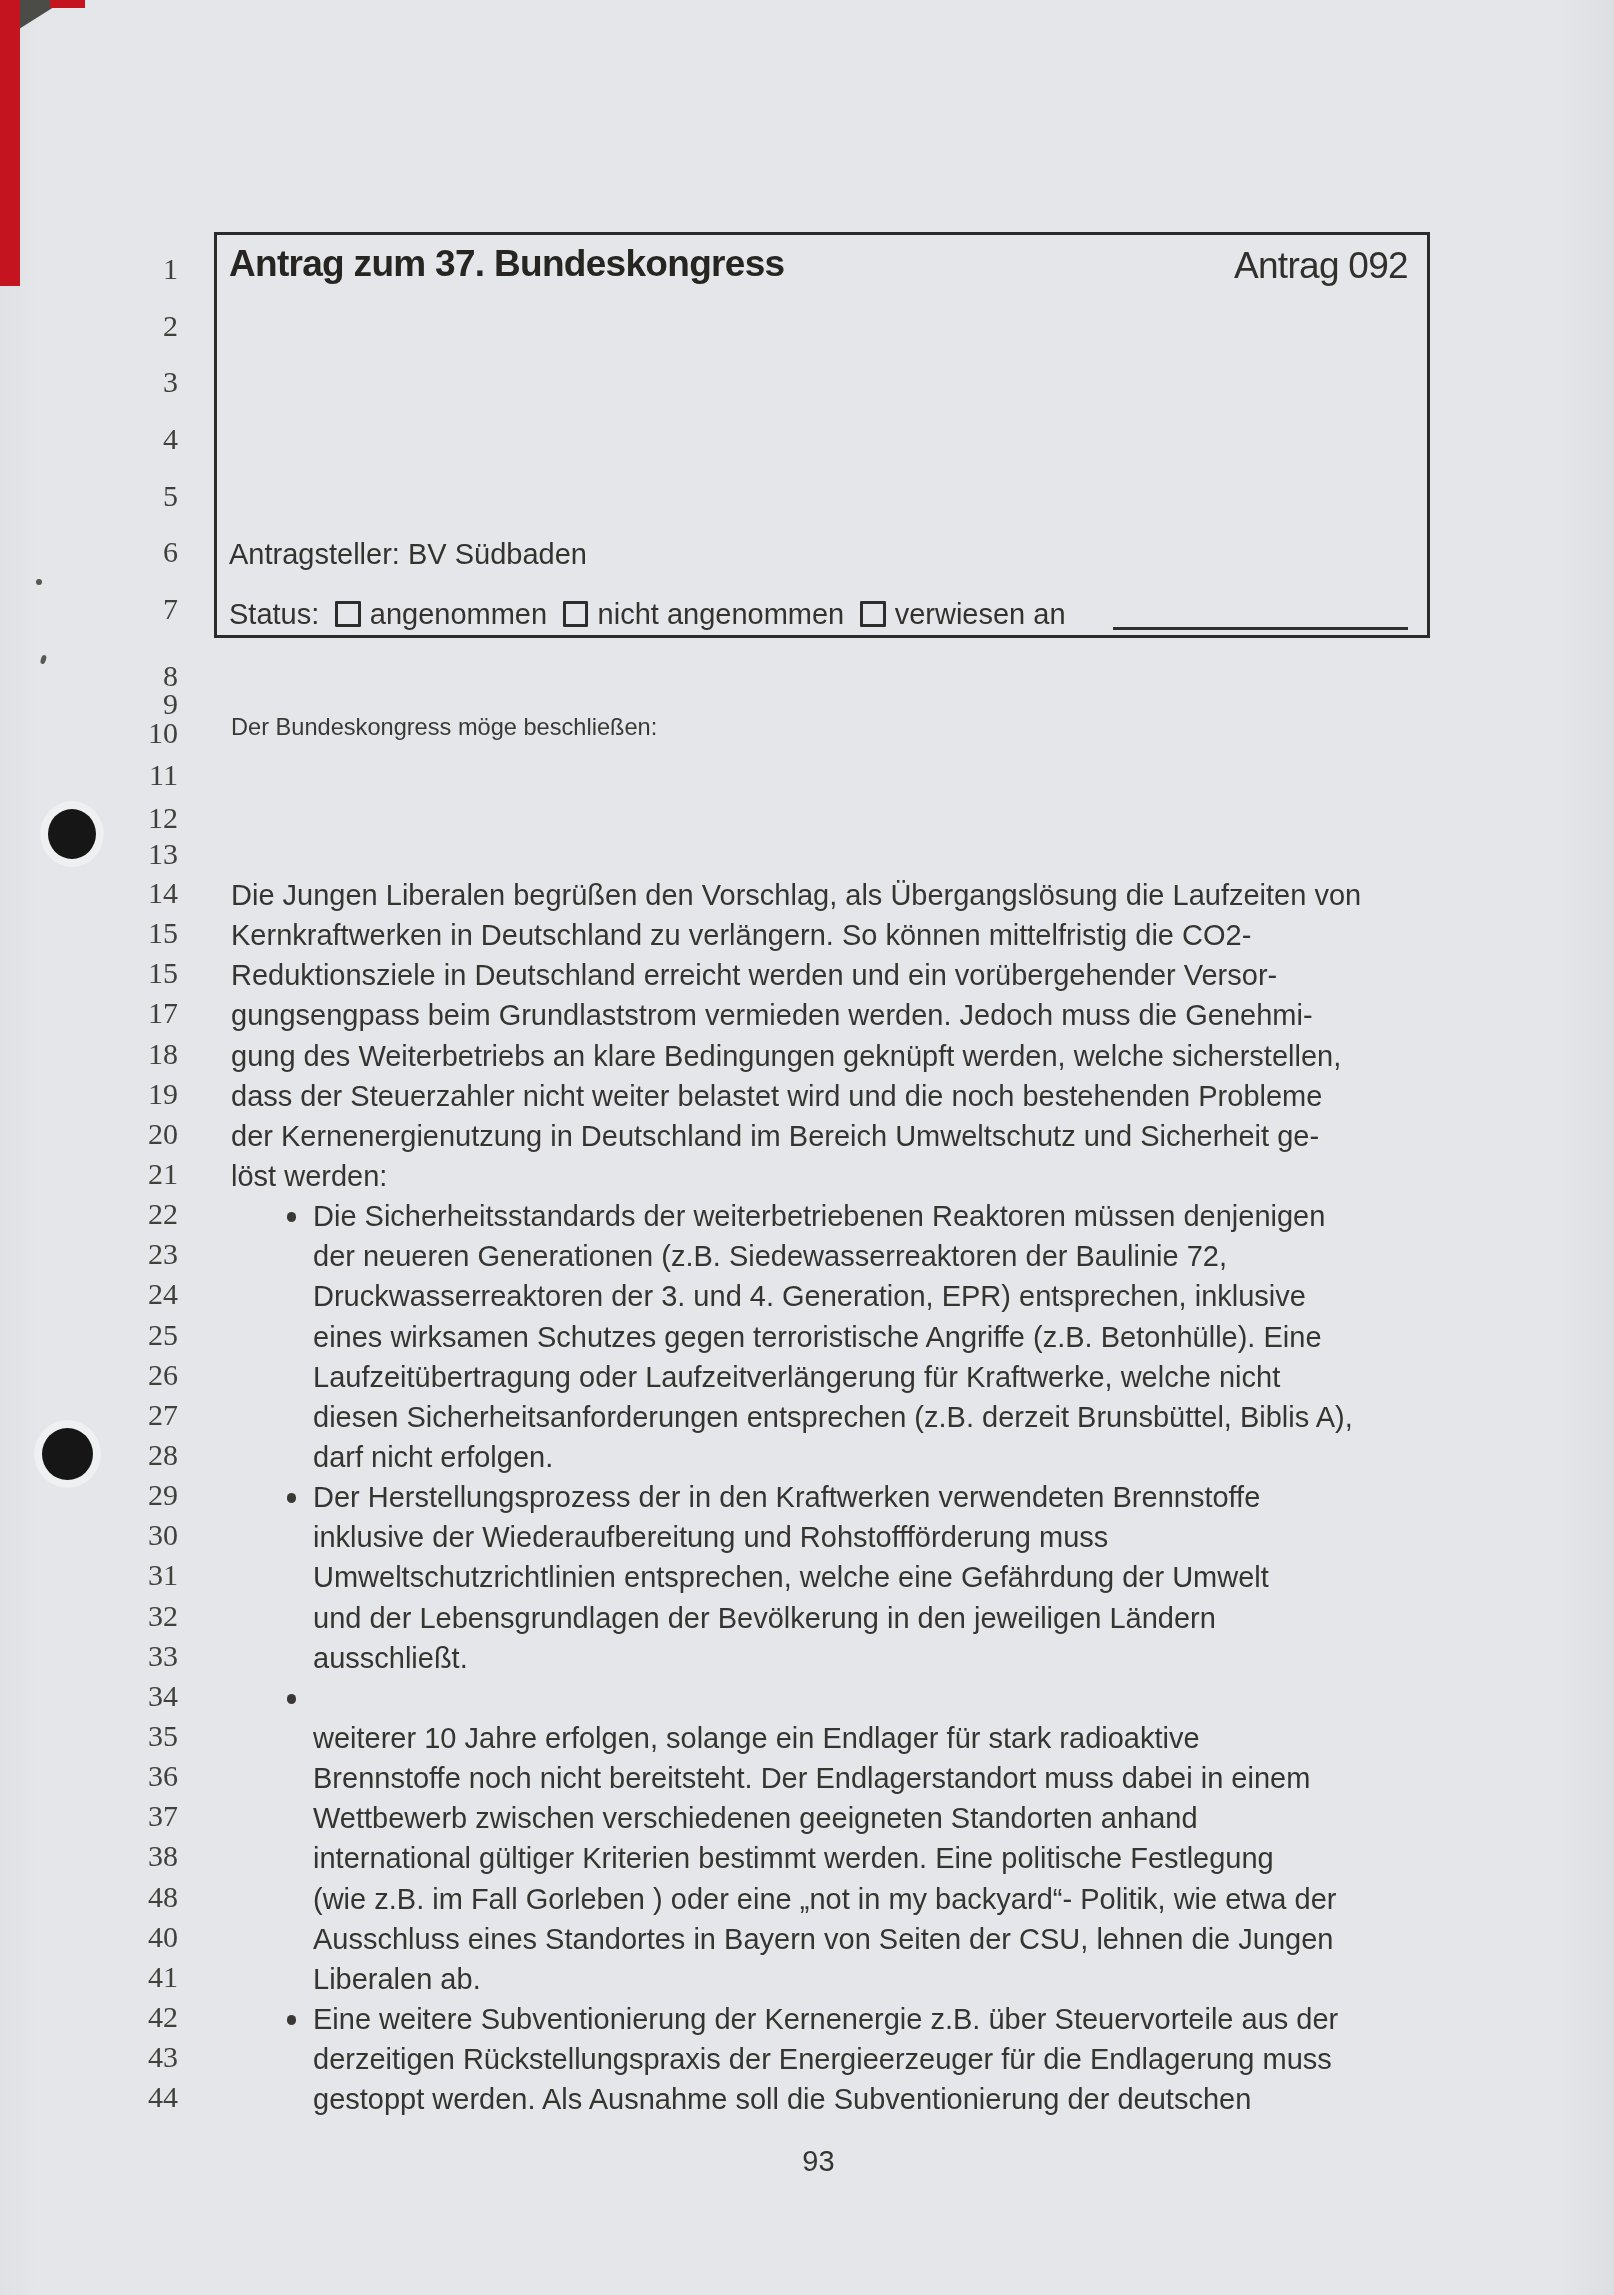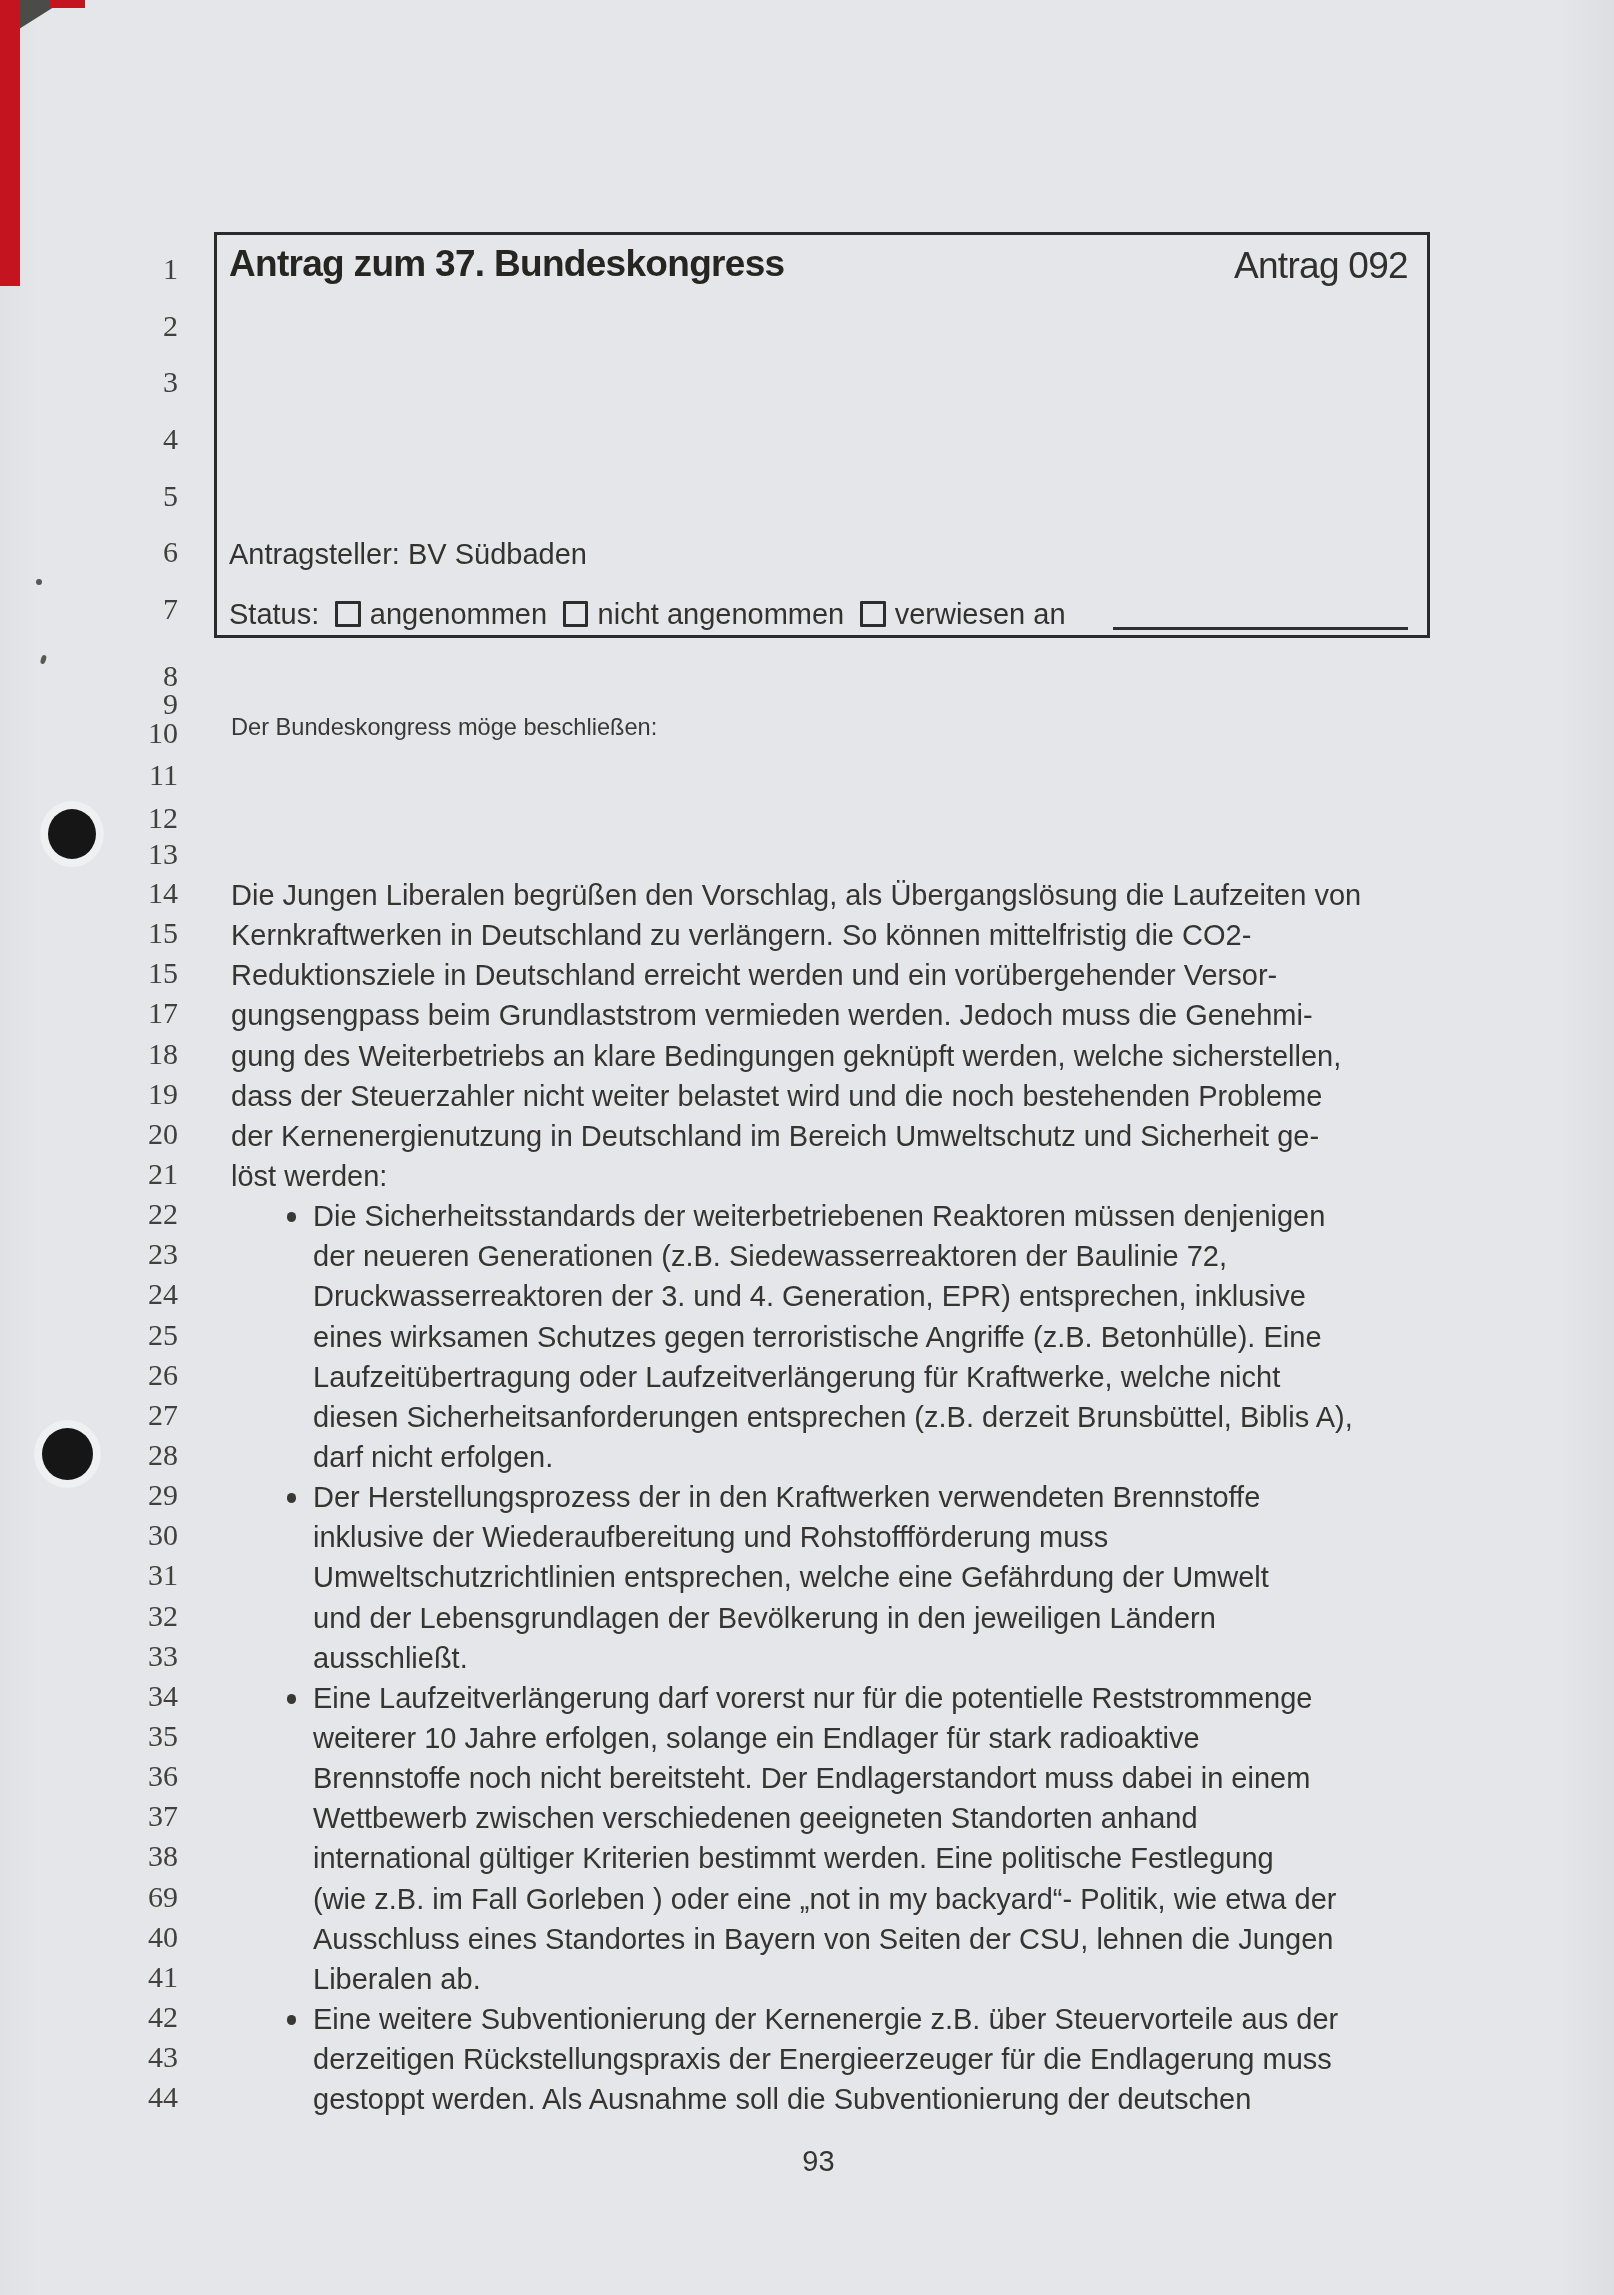--- a/index.html
+++ b/index.html
@@ -103,21 +103,21 @@
       <div class="gutter-num" style="top: 1477px;">29</div>
       <div class="gutter-num" style="top: 1517px;">30</div>
       <div class="gutter-num" style="top: 1557px;">31</div>
       <div class="gutter-num" style="top: 1598px;">32</div>
       <div class="gutter-num" style="top: 1638px;">33</div>
       <div class="gutter-num" style="top: 1678px;">34</div>
       <div class="gutter-num" style="top: 1718px;">35</div>
       <div class="gutter-num" style="top: 1758px;">36</div>
       <div class="gutter-num" style="top: 1798px;">37</div>
       <div class="gutter-num" style="top: 1838px;">38</div>
-      <div class="gutter-num" style="top: 1879px;">69</div>
+      <div class="gutter-num" style="top: 1879px;">48</div>
       <div class="gutter-num" style="top: 1919px;">40</div>
       <div class="gutter-num" style="top: 1959px;">41</div>
       <div class="gutter-num" style="top: 1999px;">42</div>
       <div class="gutter-num" style="top: 2039px;">43</div>
       <div class="gutter-num" style="top: 2079px;">44</div>
     </div>
 
   <div class="header-box"></div>
   <div class="antrag-title">Antrag zum 37. Bundeskongress</div>
   <div class="antrag-number">Antrag 092</div>
@@ -140,21 +140,21 @@
       <div class="body-line cont" style="top: 1276px;"><span class="txt">Druckwasserreaktoren der 3. und 4. Generation, EPR) entsprechen, inklusive</span></div>
       <div class="body-line cont" style="top: 1317px;"><span class="txt">eines wirksamen Schutzes gegen terroristische Angriffe (z.B. Betonhülle). Eine</span></div>
       <div class="body-line cont" style="top: 1357px;"><span class="txt">Laufzeitübertragung oder Laufzeitverlängerung für Kraftwerke, welche nicht</span></div>
       <div class="body-line cont" style="top: 1397px;"><span class="txt">diesen Sicherheitsanforderungen entsprechen (z.B. derzeit Brunsbüttel, Biblis A),</span></div>
       <div class="body-line cont" style="top: 1437px;"><span class="txt">darf nicht erfolgen.</span></div>
       <div class="body-line bullet" style="top: 1477px;"><span class="dot"></span><span class="txt">Der Herstellungsprozess der in den Kraftwerken verwendeten Brennstoffe</span></div>
       <div class="body-line cont" style="top: 1517px;"><span class="txt">inklusive der Wiederaufbereitung und Rohstoffförderung muss</span></div>
       <div class="body-line cont" style="top: 1557px;"><span class="txt">Umweltschutzrichtlinien entsprechen, welche eine Gefährdung der Umwelt</span></div>
       <div class="body-line cont" style="top: 1598px;"><span class="txt">und der Lebensgrundlagen der Bevölkerung in den jeweiligen Ländern</span></div>
       <div class="body-line cont" style="top: 1638px;"><span class="txt">ausschließt.</span></div>
-      <div class="body-line bullet" style="top: 1678px;"><span class="dot"></span><span class="txt">Eine Laufzeitverlängerung darf vorerst nur für die potentielle Reststrommenge</span></div>
+      <div class="body-line bullet" style="top: 1678px;"><span class="dot"></span></div>
       <div class="body-line cont" style="top: 1718px;"><span class="txt">weiterer 10 Jahre erfolgen, solange ein Endlager für stark radioaktive</span></div>
       <div class="body-line cont" style="top: 1758px;"><span class="txt">Brennstoffe noch nicht bereitsteht. Der Endlagerstandort muss dabei in einem</span></div>
       <div class="body-line cont" style="top: 1798px;"><span class="txt">Wettbewerb zwischen verschiedenen geeigneten Standorten anhand</span></div>
       <div class="body-line cont" style="top: 1838px;"><span class="txt">international gültiger Kriterien bestimmt werden. Eine politische Festlegung</span></div>
       <div class="body-line cont" style="top: 1879px;"><span class="txt">(wie z.B. im Fall Gorleben ) oder eine „not in my backyard“- Politik, wie etwa der</span></div>
       <div class="body-line cont" style="top: 1919px;"><span class="txt">Ausschluss eines Standortes in Bayern von Seiten der CSU, lehnen die Jungen</span></div>
       <div class="body-line cont" style="top: 1959px;"><span class="txt">Liberalen ab.</span></div>
       <div class="body-line bullet" style="top: 1999px;"><span class="dot"></span><span class="txt">Eine weitere Subventionierung der Kernenergie z.B. über Steuervorteile aus der</span></div>
       <div class="body-line cont" style="top: 2039px;"><span class="txt">derzeitigen Rückstellungspraxis der Energieerzeuger für die Endlagerung muss</span></div>
       <div class="body-line cont" style="top: 2079px;"><span class="txt">gestoppt werden. Als Ausnahme soll die Subventionierung der deutschen</span></div>

